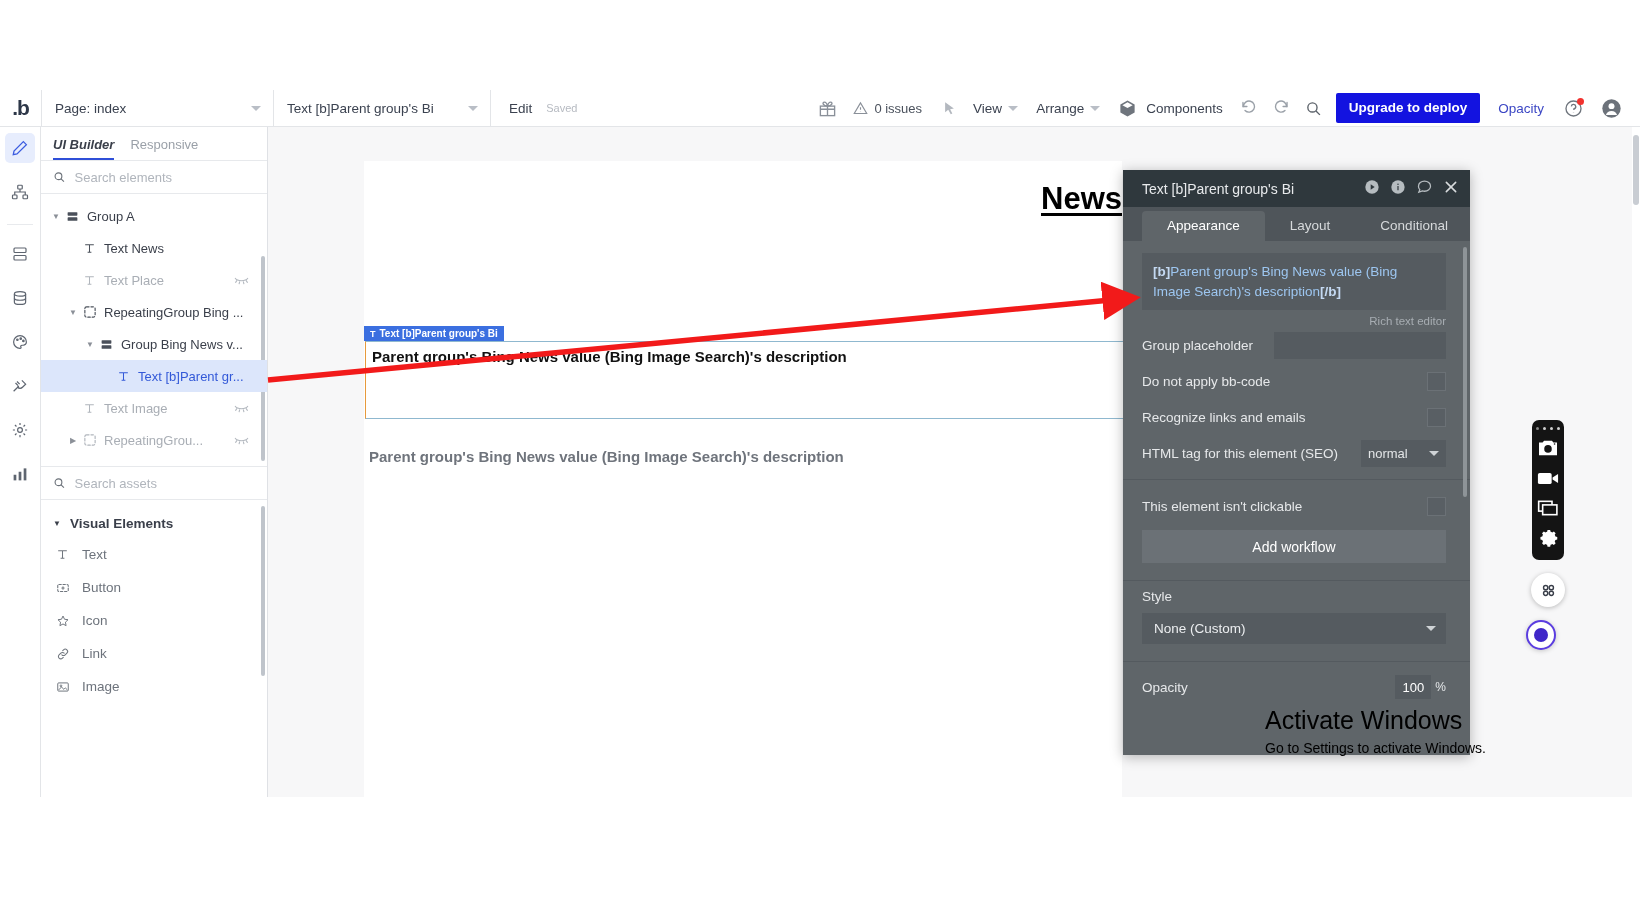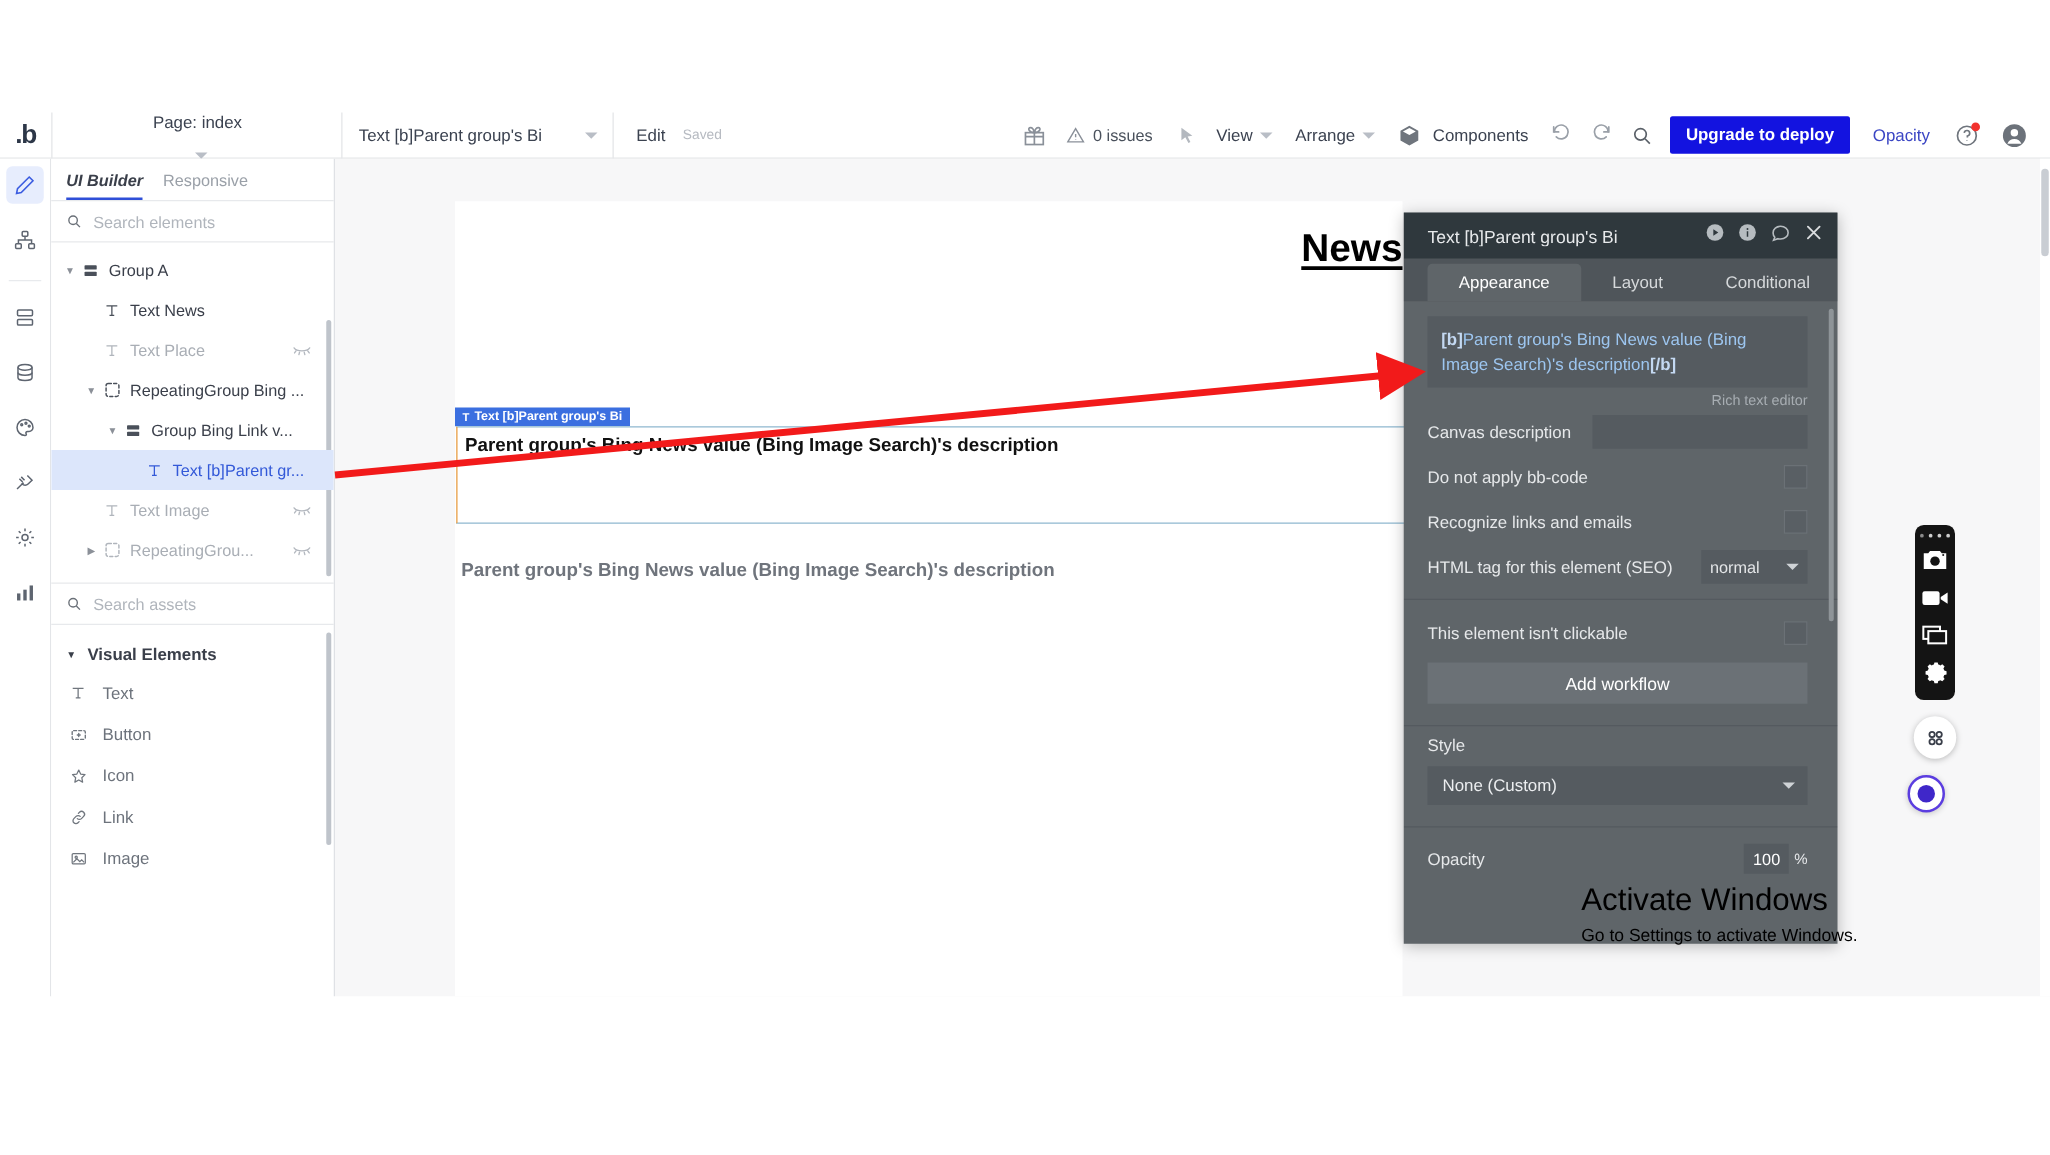--- a/index.html
+++ b/index.html
@@ -20,21 +20,21 @@
   .logo-cell {
     width: 41px; height: 37px; display:flex; align-items:center; justify-content:center;
     font-size: 21px; font-weight: 700; color:#2d3748; letter-spacing:-1px;
   }
   .logo-cell .dot { font-size:21px; }
   .tb-sep { width:1px; height:37px; background:#e3e5e8; }
   .tb-select {
     height:37px; display:flex; align-items:center; justify-content:space-between;
     padding: 0 12px 0 13px; font-size:13.5px; color:#3b4250;
   }
-  .tb-select.page { width: 231px; flex-direction: column; }
+  .tb-select.page { width: 231px; }
   .tb-select.elem { width: 216px; }
   .caret { width:0;height:0;border-left:5px solid transparent;border-right:5px solid transparent;border-top:5px solid #b9bec6; margin-left:6px;}
   .tb-edit { padding-left:18px; font-size:13.5px; color:#3b4250; font-weight:400;}
   .tb-saved { padding-left:14px; font-size:11px; color:#b6bac1;}
   .tb-spacer { flex: 1 1 auto; }
   .tb-icon { display:flex; align-items:center; justify-content:center; color:#8a9099; }
   .gift { margin-right: 16px; }
   .issues { display:flex; align-items:center; gap:6px; font-size:13px; color:#4a515c; }
   .cursor-ic { margin:0 16px 0 20px; }
   .tb-menu { font-size:13.5px; color:#3b4250; display:flex;align-items:center; margin-right:18px;}
@@ -425,21 +425,21 @@
           <span class="tlabel">RepeatingGroup Bing ...</span>
         </div>
         <div class="tnode" style="padding-left: 42px;">
           <span class="tw">▼</span>
           <span class="ticon">
             <svg width="13" height="13" viewBox="0 0 24 24" fill="#4a505a">
               <rect x="3" y="4" width="18" height="6.4" rx="1.3"></rect>
               <rect x="3" y="13.6" width="18" height="6.4" rx="1.3"></rect>
             </svg>
           </span>
-          <span class="tlabel">Group Bing Link v...</span>
+          <span class="tlabel">Group Bing News v...</span>
         </div>
         <div class="tnode sel" style="padding-left: 59px;">
           <span class="tw"></span>
           <span class="ticon">
             <svg width="13" height="13" viewBox="0 0 24 24" fill="none" stroke="#3359d8" stroke-width="1.9">
               <path d="M4 5h16M12 5v14M8.5 19h7"></path>
             </svg>
           </span>
           <span class="tlabel">Text [b]Parent gr...</span>
         </div>
@@ -597,21 +597,21 @@
       <div class="ptab">Conditional</div>
     </div>
 
     <div class="prop-body">
       <div class="rt-box">
         <b>[b]</b><span>Parent group's Bing News value (Bing Image Search)'s description</span><b>[/b]</b>
       </div>
       <div class="rt-hint">Rich text editor</div>
 
       <div class="row">
-        <span class="lbl">Canvas description</span>
+        <span class="lbl">Group placeholder</span>
         <span class="field"></span>
       </div>
 
       <div class="row">
         <span class="lbl">Do not apply bb-code</span>
         <span class="chk"></span>
       </div>
 
       <div class="row">
         <span class="lbl">Recognize links and emails</span>

